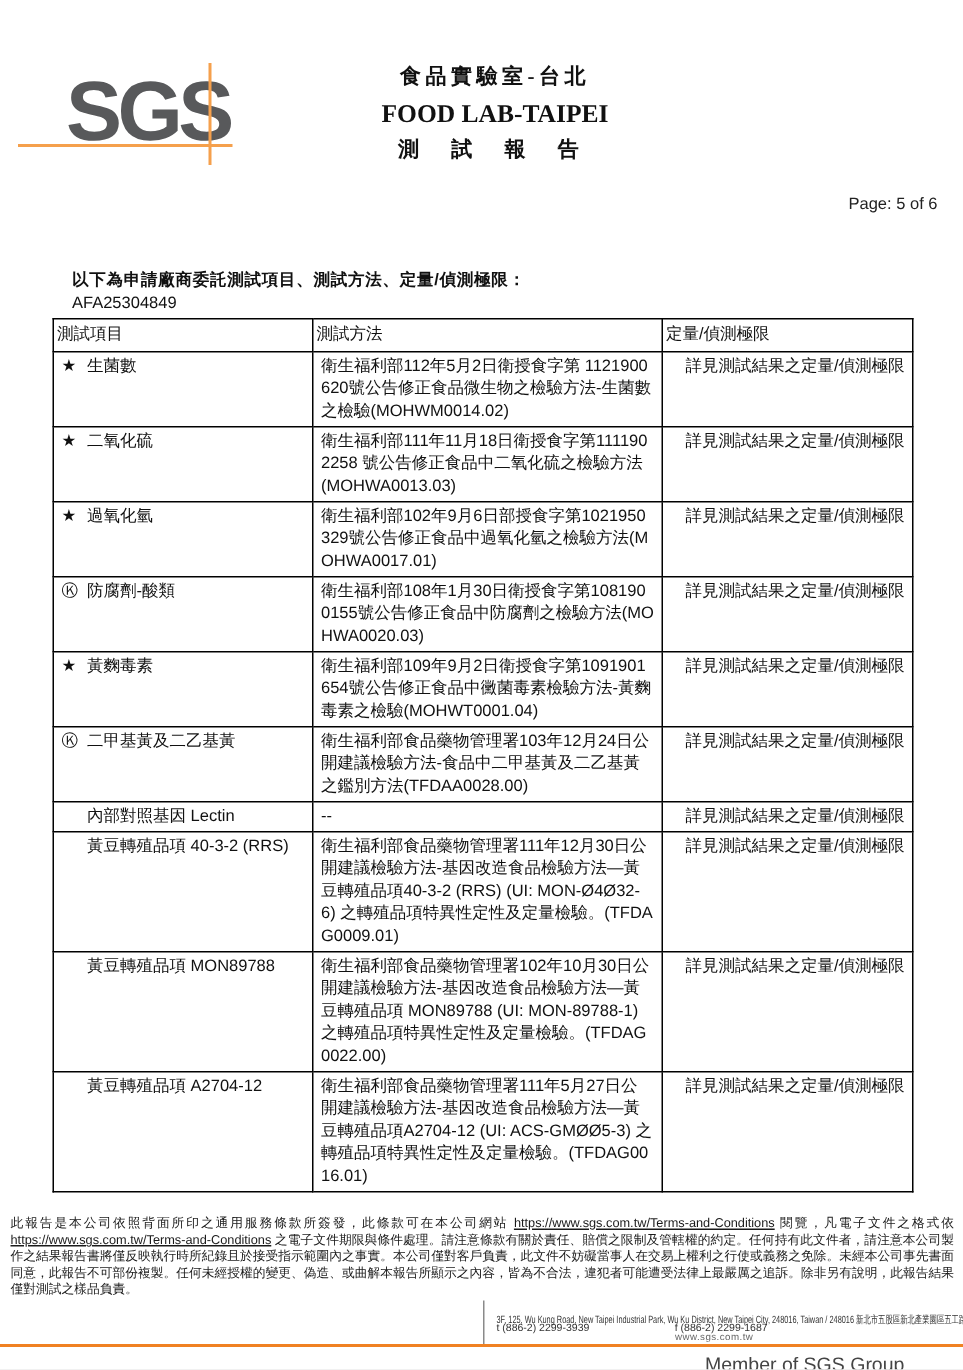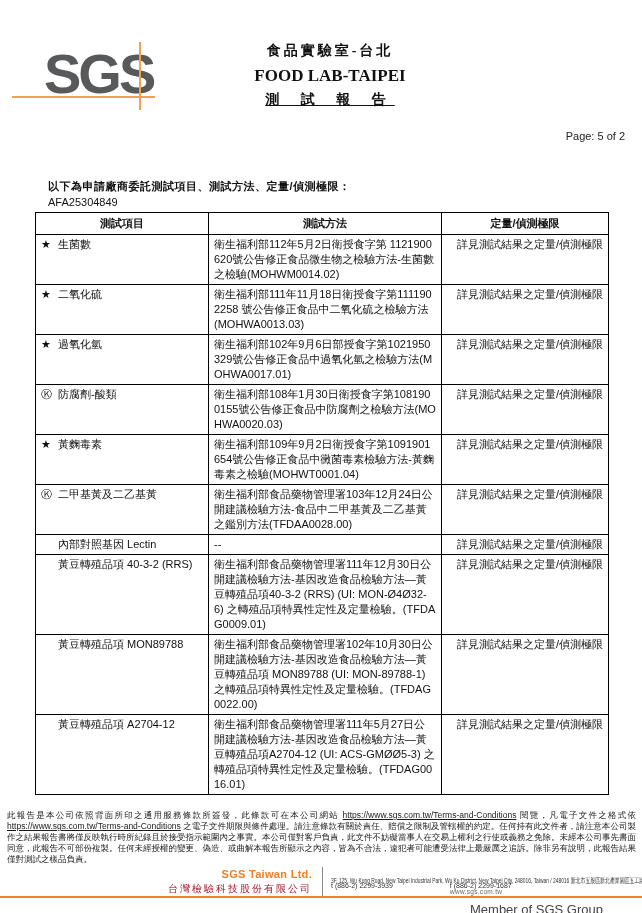--- a/index.html
+++ b/index.html
@@ -14,32 +14,32 @@
     position:absolute; left:44px; top:46px;
     font-family:"Liberation Sans",sans-serif; font-weight:bold;
     font-size:56px; line-height:1; letter-spacing:-3px; color:#58595b;
   }
   .logo-vline { position:absolute; left:139px; top:42px; width:2px; height:68px; background:#f5a04c; }
   .logo-hline { position:absolute; left:12px; top:96px; width:143px; height:2px; background:#f5a04c; }
   .titles { position:absolute; left:18px; right:0; top:42px; text-align:center;
             font-family:"Liberation Serif","DejaVu Serif",serif; font-weight:bold; }
   .title-zh   { font-size:14px; letter-spacing:3px; margin-bottom:6px; }
   .title-en   { font-size:17px; margin-bottom:5px; }
-  .subtitle-zh{ font-size:14px; letter-spacing:9px; margin-bottom:2px;text-decoration:underline; }
+  .subtitle-zh{ font-size:14px; letter-spacing:9px; margin-bottom:2px; }
   .subtitle-en{ font-size:17px; }
   .page-num { position:absolute; right:17px; top:130px; font-size:11px; color:#222; }
   
   .intro-desc { position:absolute; left:48px; top:179px; font-size:11px; font-weight:bold; letter-spacing:0.5px; }
   .report-no  { position:absolute; left:48px; top:196px; font-size:11px; }
   
   table.test { position:absolute; left:35px; top:212px; width:573px;
                border-collapse:collapse; table-layout:fixed; font-size:11px; }
   table.test td, table.test th { border:1px solid #000; vertical-align:top;
                padding:2px 5px; line-height:15px; word-break:break-all; }
-  table.test th { text-align:center; font-weight:bold; padding:3px 2px; word-break:keep-all; }
+  table.test th { text-align:left; font-weight:normal; padding:3px 2px; word-break:keep-all; }
   td.c-item  { padding-left:6px;margin-top:48px; }
   td.c-item .sym { display:inline-block; width:17px; }
   td.c-limit { text-align:right; padding:2px 2px; }
   
   .disclaimer { position:absolute; left:7px; top:810px; width:629px;
                 font-size:8.5px; line-height:11px; text-align:justify; color:#1a1a1a; }
   .disclaimer a { color:#1a1a1a; text-decoration:underline; }
   .company-block { position:absolute; left:40px; top:868px; width:272px; text-align:right; }
   .company-en { font-size:11px; font-weight:bold; color:#f07e26; letter-spacing:0.3px; }
   .company-zh { font-size:10px; color:#a6192e; letter-spacing:2px; margin-top:2px;
@@ -62,21 +62,21 @@
   <div class="logo-text">SGS</div>
   <div class="logo-vline"></div>
   <div class="logo-hline"></div>
 
   <div class="titles">
     <div class="title-zh">食品實驗室-台北</div>
     <div class="title-en">FOOD LAB-TAIPEI</div>
     <div class="subtitle-zh">測 試 報 告</div>
   </div>
 
-  <div class="page-num">Page: 5 of 2</div>
+  <div class="page-num">Page: 5 of 6</div>
 
   <div class="intro-desc">以下為申請廠商委託測試項目、測試方法、定量/偵測極限：</div>
   <div class="report-no">AFA25304849</div>
 
   <table class="test">
     <colgroup>
         <col style="width:173px">
         <col style="width:233px">
         <col style="width:167px">
       </colgroup>
@@ -134,24 +134,20 @@
     <tr>
       <td class="c-item"><span class="sym"></span><span>黃豆轉殖品項 A2704-12</span></td>
       <td class="c-method">衛生福利部食品藥物管理署111年5月27日公開建議檢驗方法-基因改造食品檢驗方法—黃豆轉殖品項A2704-12 (UI: ACS-GMØØ5-3) 之轉殖品項特異性定性及定量檢驗。(TFDAG0016.01)</td>
       <td class="c-limit">詳見測試結果之定量/偵測極限</td>
     </tr>
   </tbody>
     </table>
 
   <div class="disclaimer"><span>此報告是本公司依照背面所印之通用服務條款所簽發，此條款可在本公司網站 </span><a href="#">https://www.sgs.com.tw/Terms-and-Conditions</a><span> 閱覽，凡電子文件之格式依 </span><a href="#">https://www.sgs.com.tw/Terms-and-Conditions</a><span> 之電子文件期限與條件處理。請注意條款有關於責任、賠償之限制及管轄權的約定。任何持有此文件者，請注意本公司製作之結果報告書將僅反映執行時所紀錄且於接受指示範圍內之事實。本公司僅對客戶負責，此文件不妨礙當事人在交易上權利之行使或義務之免除。未經本公司事先書面同意，此報告不可部份複製。任何未經授權的變更、偽造、或曲解本報告所顯示之內容，皆為不合法，違犯者可能遭受法律上最嚴厲之追訴。除非另有說明，此報告結果僅對測試之樣品負責。</span></div>
 
-  <div class="company-block">
-    <div class="company-en">SGS Taiwan Ltd.</div>
-    <div class="company-zh">台灣檢驗科技股份有限公司</div>
-  </div>
   <div class="footer-divider"></div>
   <div class="address-line"><span>3F, 125, Wu Kung Road, New Taipei Industrial Park, Wu Ku District, New Taipei City, 248016, Taiwan / 248016 新北市五股區新北產業園區五工路 125 號 3 樓</span></div>
   <div class="telfax">
     <span>t (886-2) 2299-3939</span>
     <span class="fax">f (886-2) 2299-1687</span>
   </div>
   <div class="website">www.sgs.com.tw</div>
   <div class="footer-rule"></div>
   <div class="member">Member of SGS Group</div>
 

